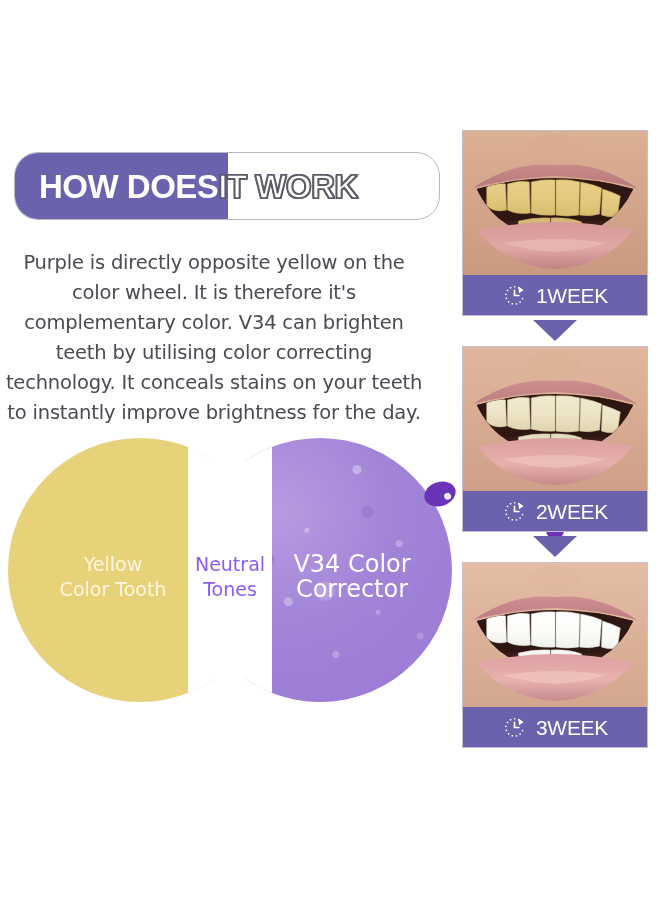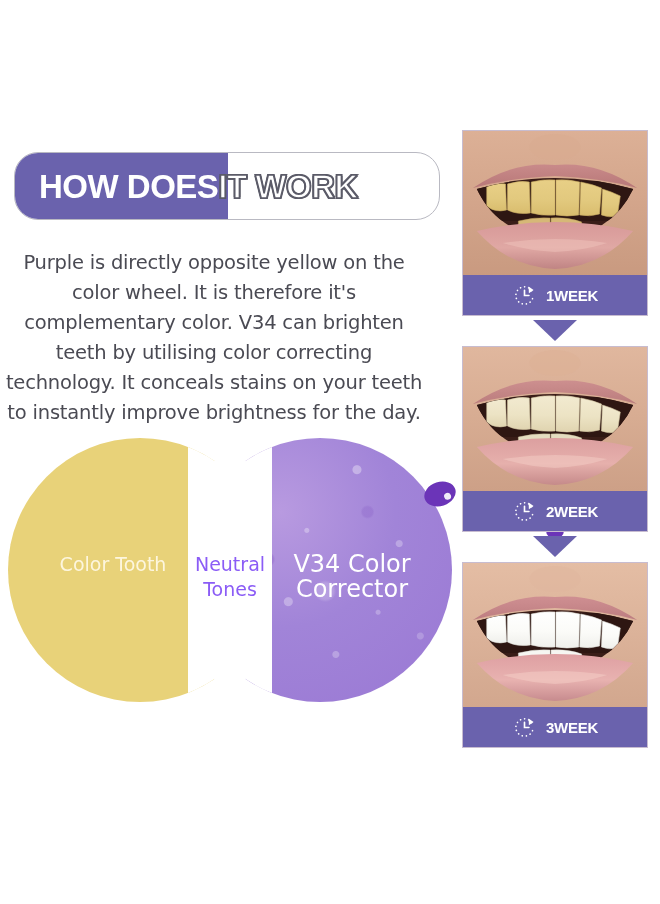--- a/index.html
+++ b/index.html
@@ -222,22 +222,22 @@
     height: 40px;
     background: #6a62ad;
     display: flex;
     align-items: center;
     justify-content: center;
     gap: 9px;
   }
   .week-bar svg { display: block; }
   .week-text {
     color: #ffffff;
-    font-size: 15px;
-    font-weight: bold;
+    font-size: 21px;
+    font-weight: normal;
     letter-spacing: -0.3px;
     line-height: 1;
   }
 
   .down-arrow {
     width: 186px;
     height: 30px;
     display: flex;
     align-items: center;
     justify-content: center;
@@ -273,20 +273,21 @@
 
     <div id="venn-lens">
       <svg width="84" height="264" viewBox="0 0 84 264">
         <path d="M 84 9 A 132 132 0 0 0 84 255 A 132 132 0 0 0 84 9 Z" fill="#ffffff"></path>
         <path d="M 0 9 A 132 132 0 0 1 0 255 A 132 132 0 0 1 0 9 Z" fill="#ffffff"></path>
         <path d="M 42 14 A 132 132 0 0 1 42 250 A 132 132 0 0 1 42 14 Z" fill="#ffffff"></path>
       </svg>
     </div>
 
     <div class="venn-label" id="label-yellow">
+      <div>Yellow</div>
       <div>Color Tooth</div>
     </div>
 
     <div class="venn-label" id="label-neutral">
       <div>Neutral</div>
       <div>Tones</div>
     </div>
 
     <div class="venn-label" id="label-purple">
       <div>V34 Color</div>

